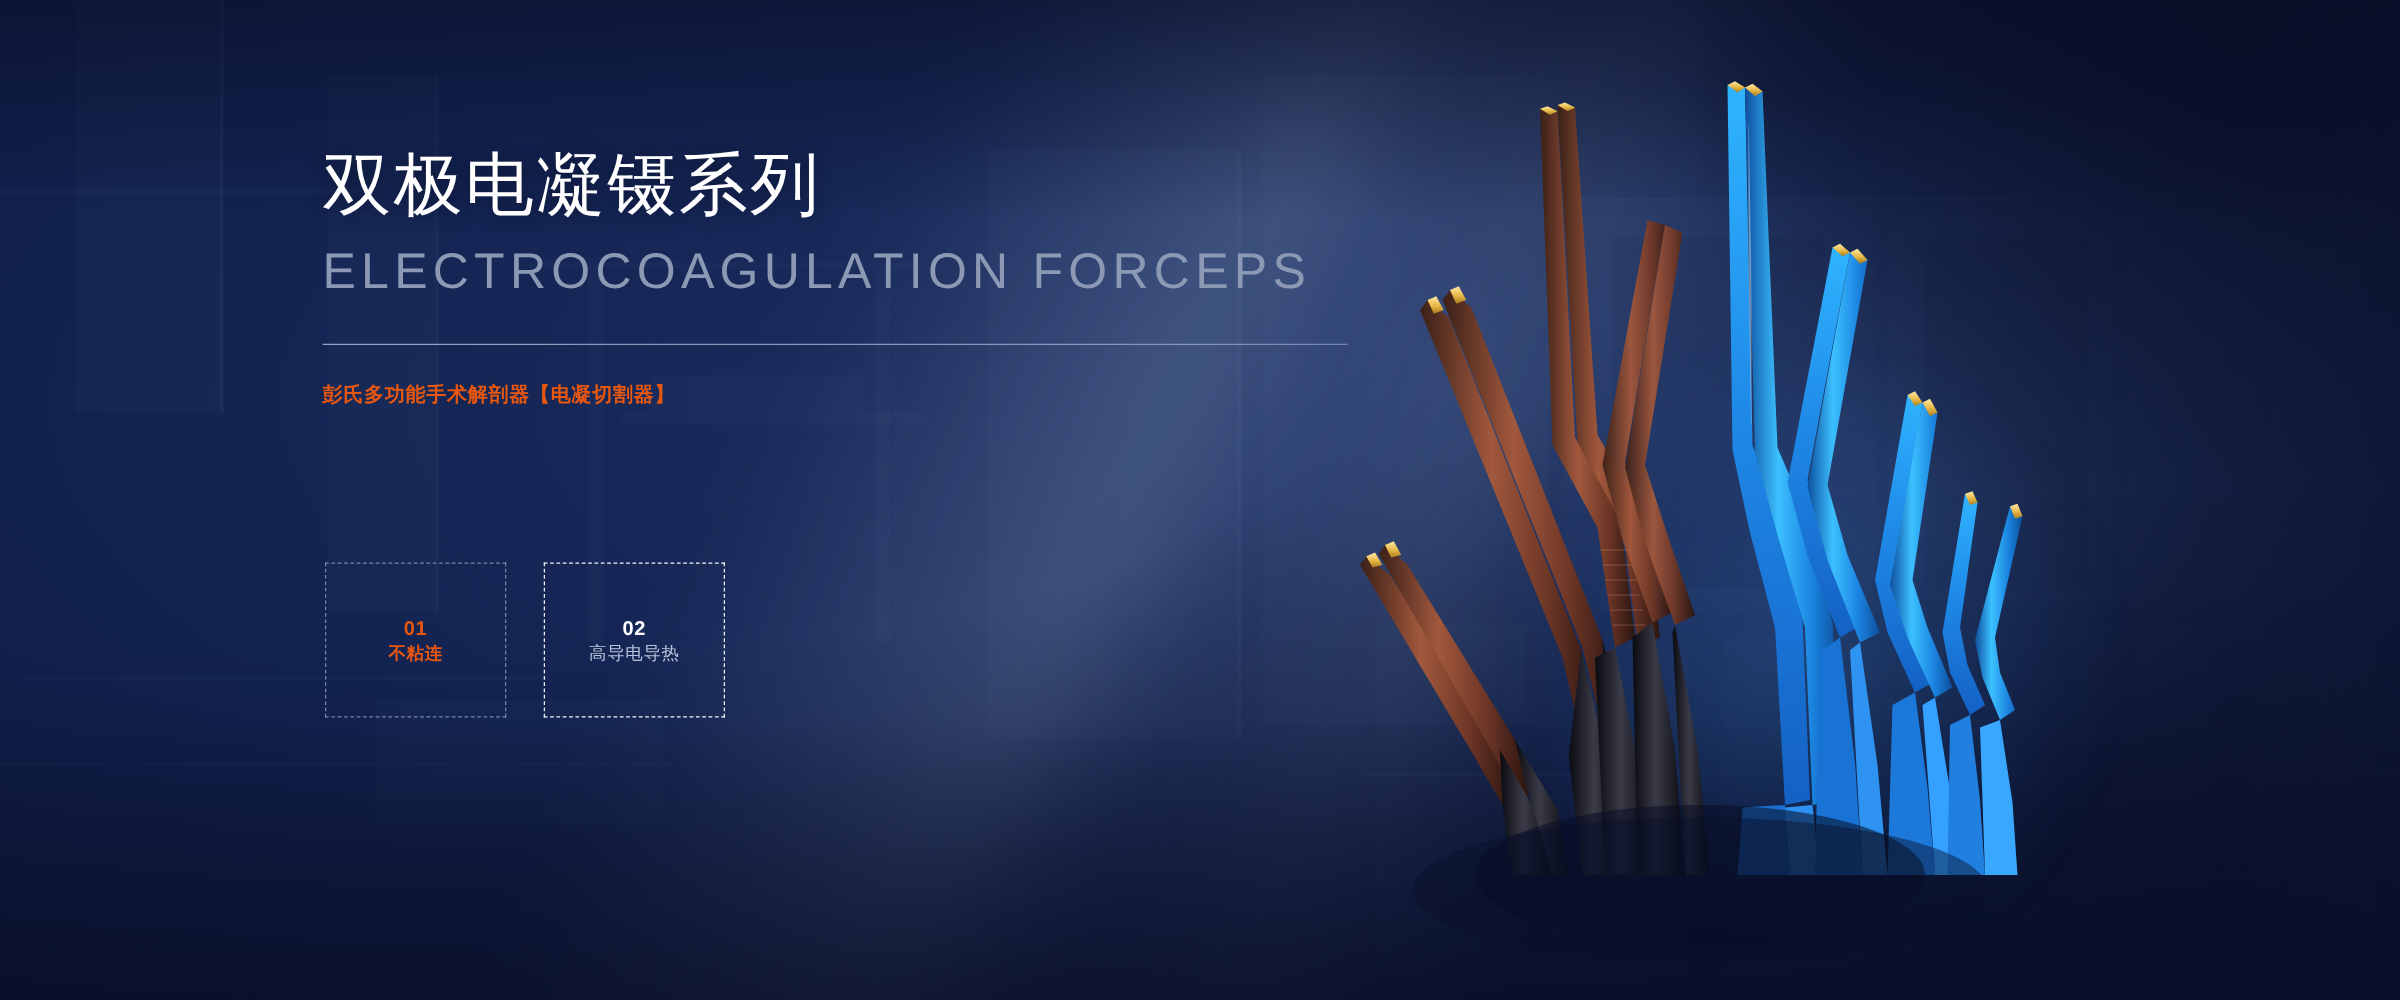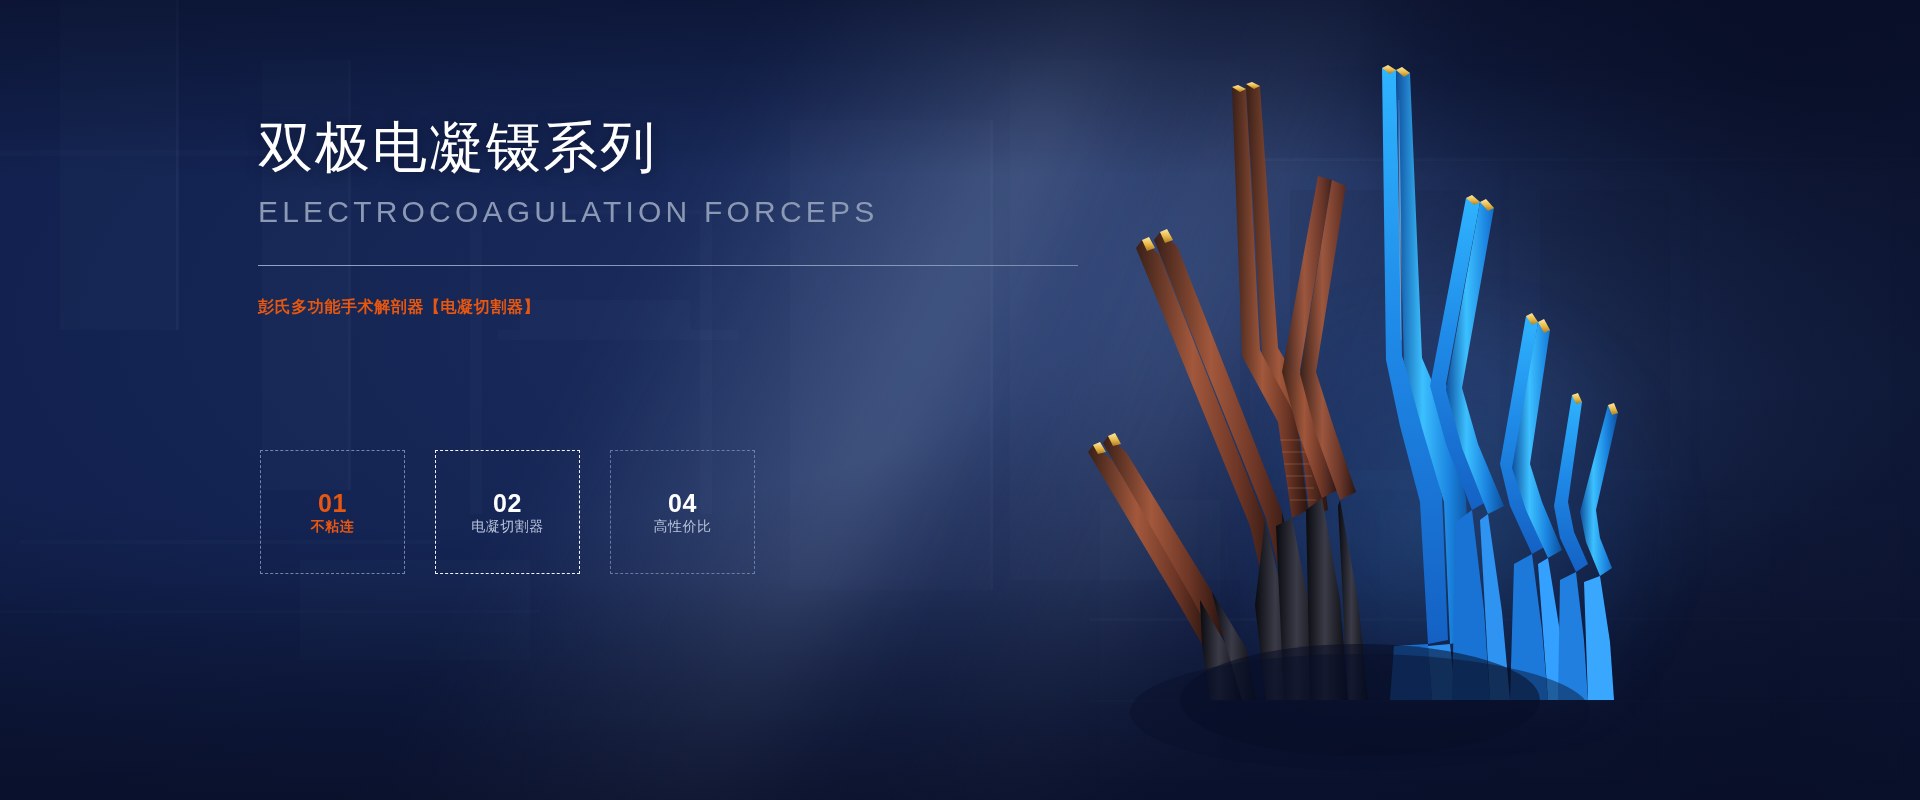--- a/index.html
+++ b/index.html
@@ -56,41 +56,41 @@
   }
 
   
   .copy{position:absolute;left:258px;top:120px;width:830px;}
   .title-cn{
     font-size:55px;line-height:1;color:#ffffff;font-weight:400;
     letter-spacing:2px;white-space:nowrap;
     text-shadow:0 2px 14px rgba(6,12,36,.6);
   }
   .title-en{
-    margin-top:22px;font-size:30px;line-height:1;
+    margin-top:22px;font-size:40px;line-height:1;
     color:#8c99b5;font-weight:400;letter-spacing:4.2px;white-space:nowrap;
   }
   .rule{
     margin-top:38px;width:820px;height:1px;
     background:linear-gradient(to right, rgba(190,205,232,.75) 0%, rgba(190,205,232,.62) 70%, rgba(190,205,232,.48) 100%);
   }
   .tagline{
     margin-top:33px;font-size:16px;line-height:1;color:#e8570f;
     font-weight:700;letter-spacing:.6px;white-space:nowrap;
   }
 
   
   .features{position:absolute;left:260px;top:450px;display:flex;gap:30px;}
   .fbox{
     width:145px;height:124px;
     display:flex;flex-direction:column;align-items:center;justify-content:center;
     border:1px dashed rgba(160,180,214,.55);
   }
   .fbox.bright{border-color:rgba(255,255,255,.95);}
-  .fbox .num{font-size:25px;font-weight:700;line-height:1;letter-spacing:.5px;color:#ffffff;}
+  .fbox .num{font-size:16px;font-weight:700;line-height:1;letter-spacing:.5px;color:#ffffff;}
   .fbox .lbl{margin-top:3px;font-size:14px;line-height:1;color:#b9c4da;letter-spacing:.5px;}
   .fbox.accent{border-color:rgba(176,192,222,.62);}
   .fbox.accent .num{color:#e8570f;}
   .fbox.accent .lbl{color:#e8570f;font-weight:700;}
 
   
   .forceps{position:absolute;left:1060px;top:40px;width:600px;height:680px;}
   .forceps svg{position:absolute;left:0;top:0;overflow:visible;}
   .instr-glow{
     position:absolute;left:1230px;top:300px;width:470px;height:420px;
@@ -274,21 +274,17 @@
     <div class="tagline">彭氏多功能手术解剖器【电凝切割器】</div>
   </div>
 
   <div class="features">
     <div class="fbox accent">
       <span class="num">01</span>
       <span class="lbl">不粘连</span>
     </div>
     <div class="fbox bright">
       <span class="num">02</span>
-      <span class="lbl">电凝切割器</span>
+      <span class="lbl">高导电导热</span>
     </div>
-    <div class="fbox">
-      <span class="num">04</span>
-      <span class="lbl">高性价比</span>
-    </div>
   </div>
 
 </div>
 
 </body></html>

